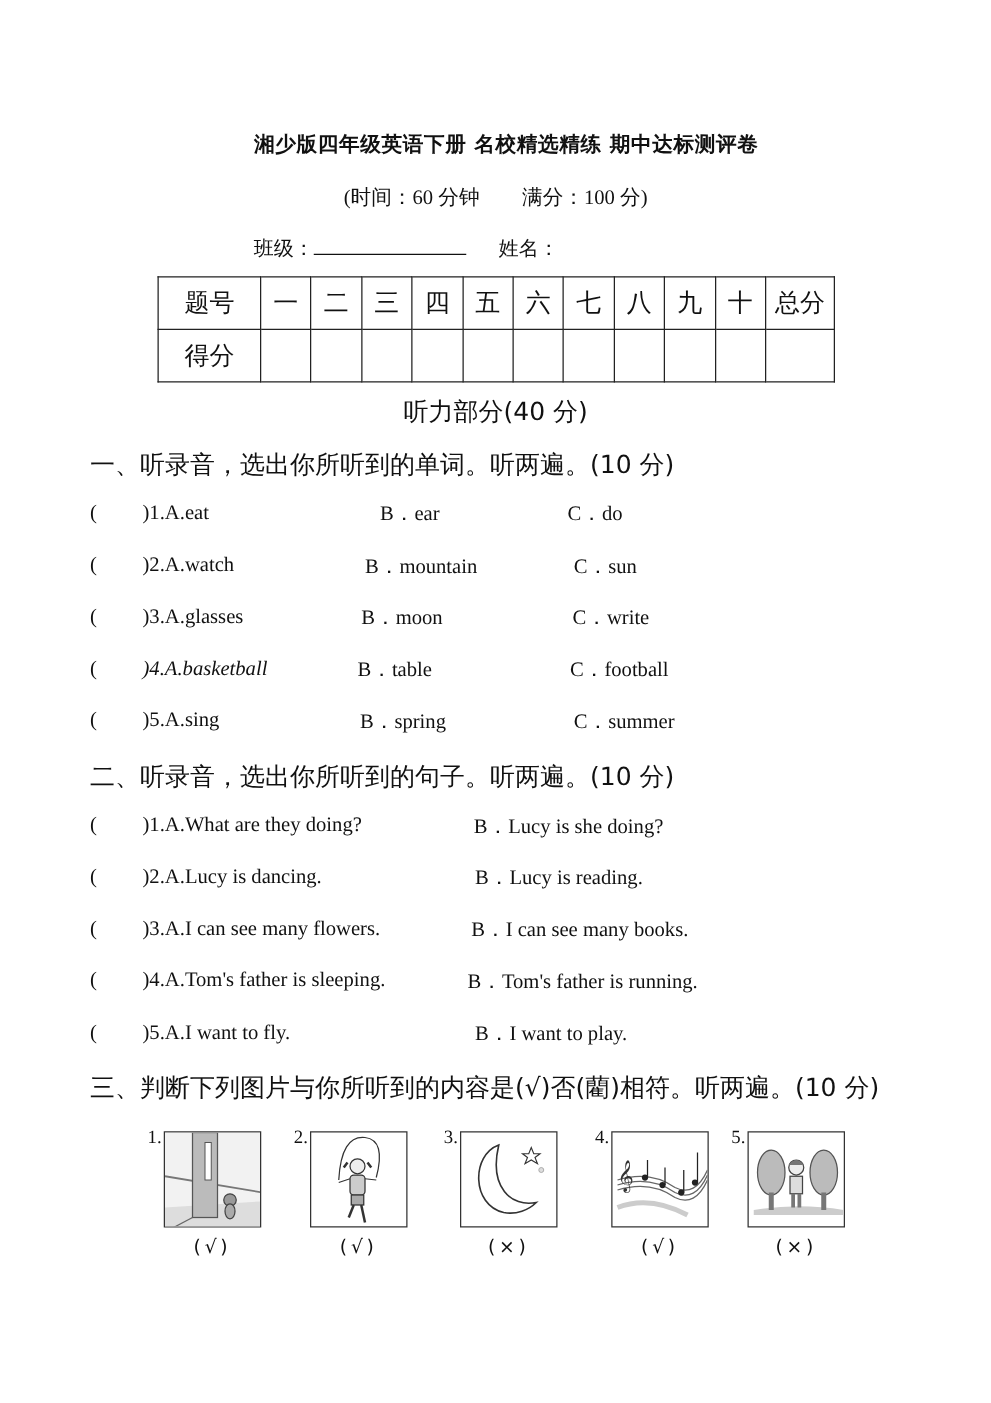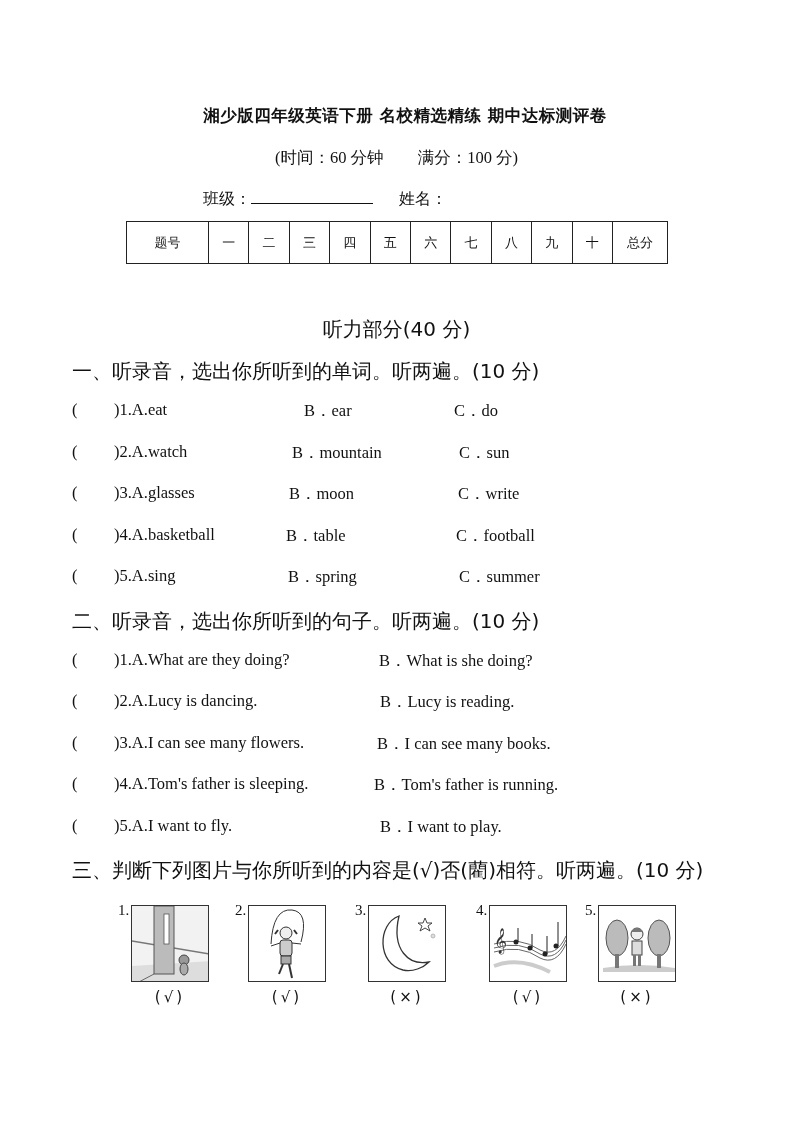--- a/index.html
+++ b/index.html
@@ -4,21 +4,21 @@
 <style>
   * { box-sizing: border-box; margin: 0; padding: 0; }
   html, body { width: 793px; height: 1122px; background: #ffffff; }
   body { position: relative; overflow: hidden; color: #111; font-family: "Liberation Serif", "DejaVu Serif", serif; }
   .abs { position: absolute; white-space: nowrap; text-align: right; }
   .title { top: 105px; left: 0; width: 793px; text-align: center; font-family: "DejaVu Serif", serif; font-weight: bold; font-size: 16.5px; letter-spacing: 0.5px; padding-left: 17px; }
   .subtitle { top: 147px; left: 0; width: 793px; text-align: center; font-size: 16.5px; }
   .subtitle .gap { display: inline-block; width: 34px; }
   .classline { top: 189px; left: 203px; font-size: 16px; }
   .blank { display: inline-block; width: 122px; border-bottom: 1.3px solid #111; height: 14px; vertical-align: baseline; margin-right: 26px; }
-  table.score { position: absolute; top: 221px; left: 126px; width: 542px; border-collapse: collapse; font-family: "DejaVu Sans", sans-serif; font-size: 13px; }
+  table.score { position: absolute; top: 221px; left: 126px; width: 542px; border-collapse: collapse; font-family: "DejaVu Sans", sans-serif; font-size: 20px; }
   table.score td { border: 1px solid #222; height: 42px; text-align: center; vertical-align: middle; }
   table.score td.head { width: 82px; }
   table.score td.tot { width: 55px; }
   .sec-cap { font-family: "DejaVu Sans", sans-serif; font-size: 20px; }
   .q { font-size: 16.5px; }
   .paren { left: 72px; }
   .qa { left: 114px; }
   .pics { position: absolute; top: 902px; left: 0; width: 793px; height: 120px; }
   .pic { position: absolute; top: 0; width: 110px; height: 110px; }
   .pic .n { position: absolute; left: 0; top: 0; font-size: 15px; }
@@ -45,20 +45,34 @@
     <td>三</td>
     <td>四</td>
     <td>五</td>
     <td>六</td>
     <td>七</td>
     <td>八</td>
     <td>九</td>
     <td>十</td>
     <td class="tot">总分</td>
   </tr>
+  <tr>
+    <td class="head">得分</td>
+    <td></td>
+    <td></td>
+    <td></td>
+    <td></td>
+    <td></td>
+    <td></td>
+    <td></td>
+    <td></td>
+    <td></td>
+    <td></td>
+    <td class="tot"></td>
+  </tr>
 </tbody>
   </table>
 
 <div class="abs sec-cap" style="top:316px; left:0; width:793px; text-align:center;">听力部分(40 分)</div>
 
 <div class="abs sec-cap" style="top:358px; left:72px;">一、听录音，选出你所听到的单词。听两遍。(10 分)</div>
 
 <div class="abs q paren" style="top:400px;">(</div>
 <div class="abs q qa" style="top:400px;">)1.A.eat</div>
 <div class="abs q" style="top:400px; left:304px;">B．ear</div>
@@ -68,34 +82,34 @@
 <div class="abs q qa" style="top:442px;">)2.A.watch</div>
 <div class="abs q" style="top:442px; left:292px;">B．mountain</div>
 <div class="abs q" style="top:442px; left:459px;">C．sun</div>
 
 <div class="abs q paren" style="top:483px;">(</div>
 <div class="abs q qa" style="top:483px;">)3.A.glasses</div>
 <div class="abs q" style="top:483px; left:289px;">B．moon</div>
 <div class="abs q" style="top:483px; left:458px;">C．write</div>
 
 <div class="abs q paren" style="top:525px;">(</div>
-<div class="abs q qa" style="top:525px;">)4.A.basketball</div>
+<div class="abs q qa" style="top:525px;font-style:italic;">)4.A.basketball</div>
 <div class="abs q" style="top:525px; left:286px;">B．table</div>
 <div class="abs q" style="top:525px; left:456px;">C．football</div>
 
 <div class="abs q paren" style="top:566px;">(</div>
 <div class="abs q qa" style="top:566px;">)5.A.sing</div>
 <div class="abs q" style="top:566px; left:288px;">B．spring</div>
 <div class="abs q" style="top:566px; left:459px;">C．summer</div>
 
 <div class="abs sec-cap" style="top:608px; left:72px;">二、听录音，选出你所听到的句子。听两遍。(10 分)</div>
 
 <div class="abs q paren" style="top:650px;">(</div>
 <div class="abs q qa" style="top:650px;">)1.A.What are they doing?</div>
-<div class="abs q" style="top:650px; left:379px;">B．What is she doing?</div>
+<div class="abs q" style="top:650px; left:379px;">B．Lucy is she doing?</div>
 
 <div class="abs q paren" style="top:691px;">(</div>
 <div class="abs q qa" style="top:691px;">)2.A.Lucy is dancing.</div>
 <div class="abs q" style="top:691px; left:380px;">B．Lucy is reading.</div>
 
 <div class="abs q paren" style="top:733px;">(</div>
 <div class="abs q qa" style="top:733px;">)3.A.I can see many flowers.</div>
 <div class="abs q" style="top:733px; left:377px;">B．I can see many books.</div>
 
 <div class="abs q paren" style="top:774px;">(</div>

